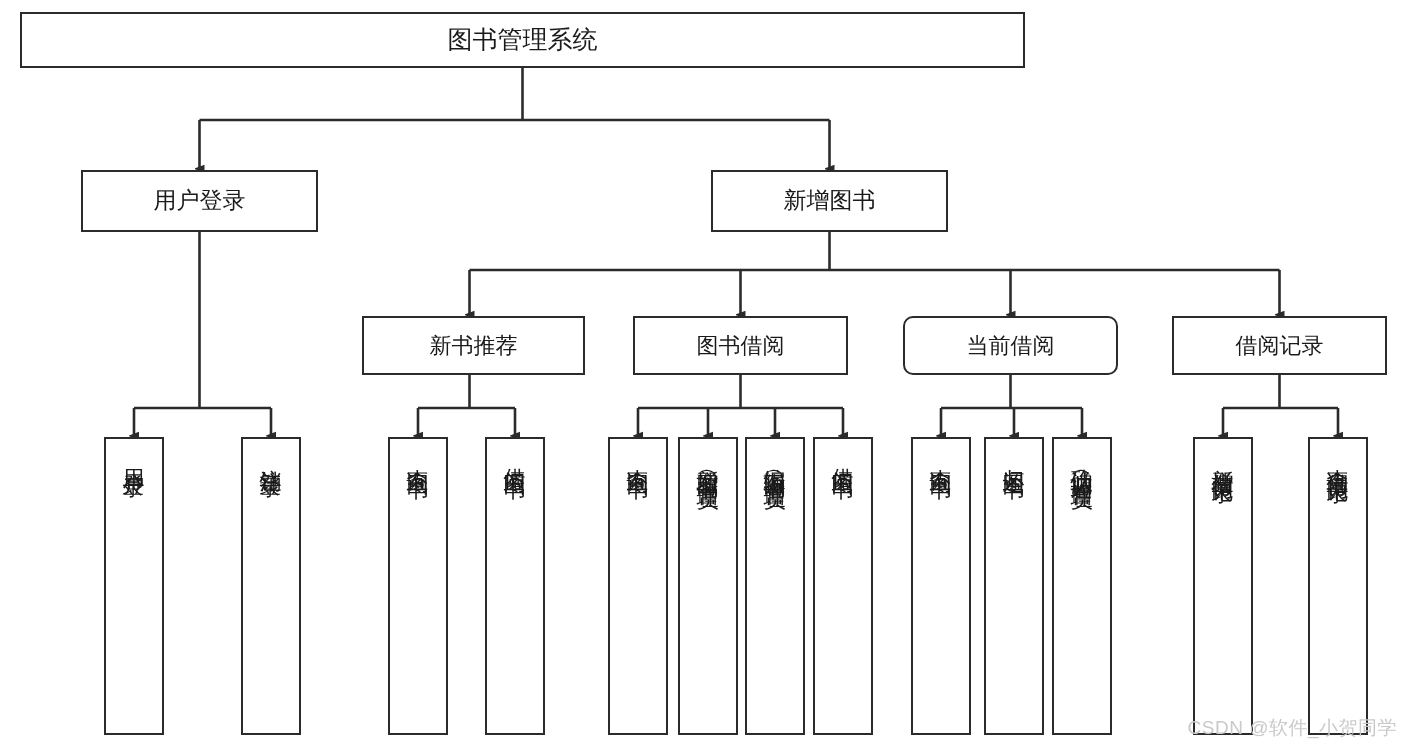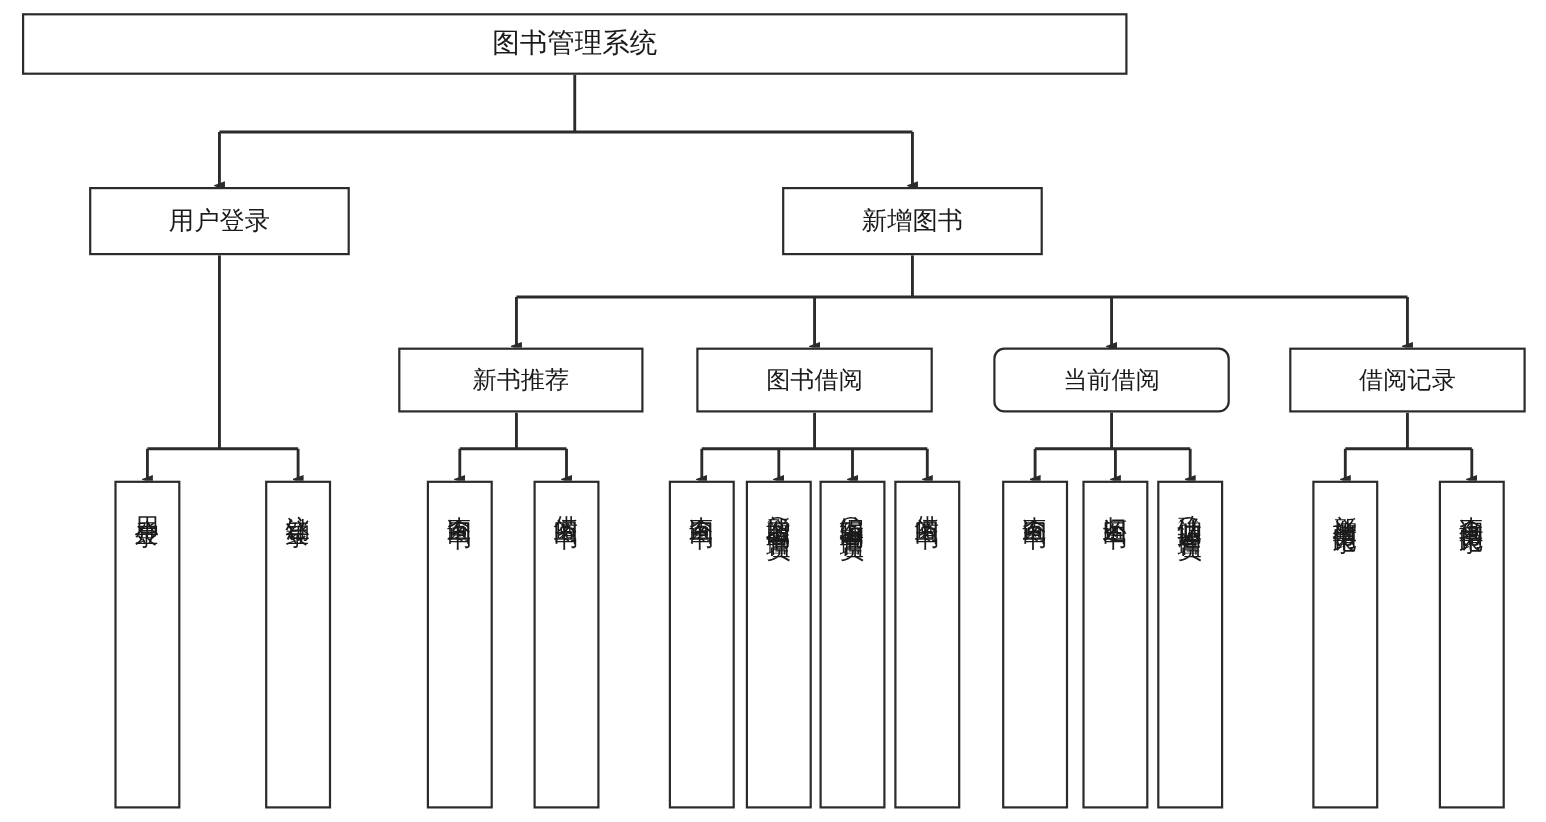--- a/index.html
+++ b/index.html
@@ -176,13 +176,14 @@
         <span class="lbl">确认归还（管理员）</span>
       </div>
       <div class="node lvl3 leaf" style="left: 1193px; top: 437px; width: 60px; height: 298px;">
         <span class="lbl">新增借阅记录</span>
       </div>
       <div class="node lvl3 leaf" style="left: 1308px; top: 437px; width: 60px; height: 298px;">
         <span class="lbl">查询借阅记录</span>
       </div>
     </div>
 
+  <div class="watermark">CSDN @软件_小贺同学</div>
 </div>
 
 </body></html>

